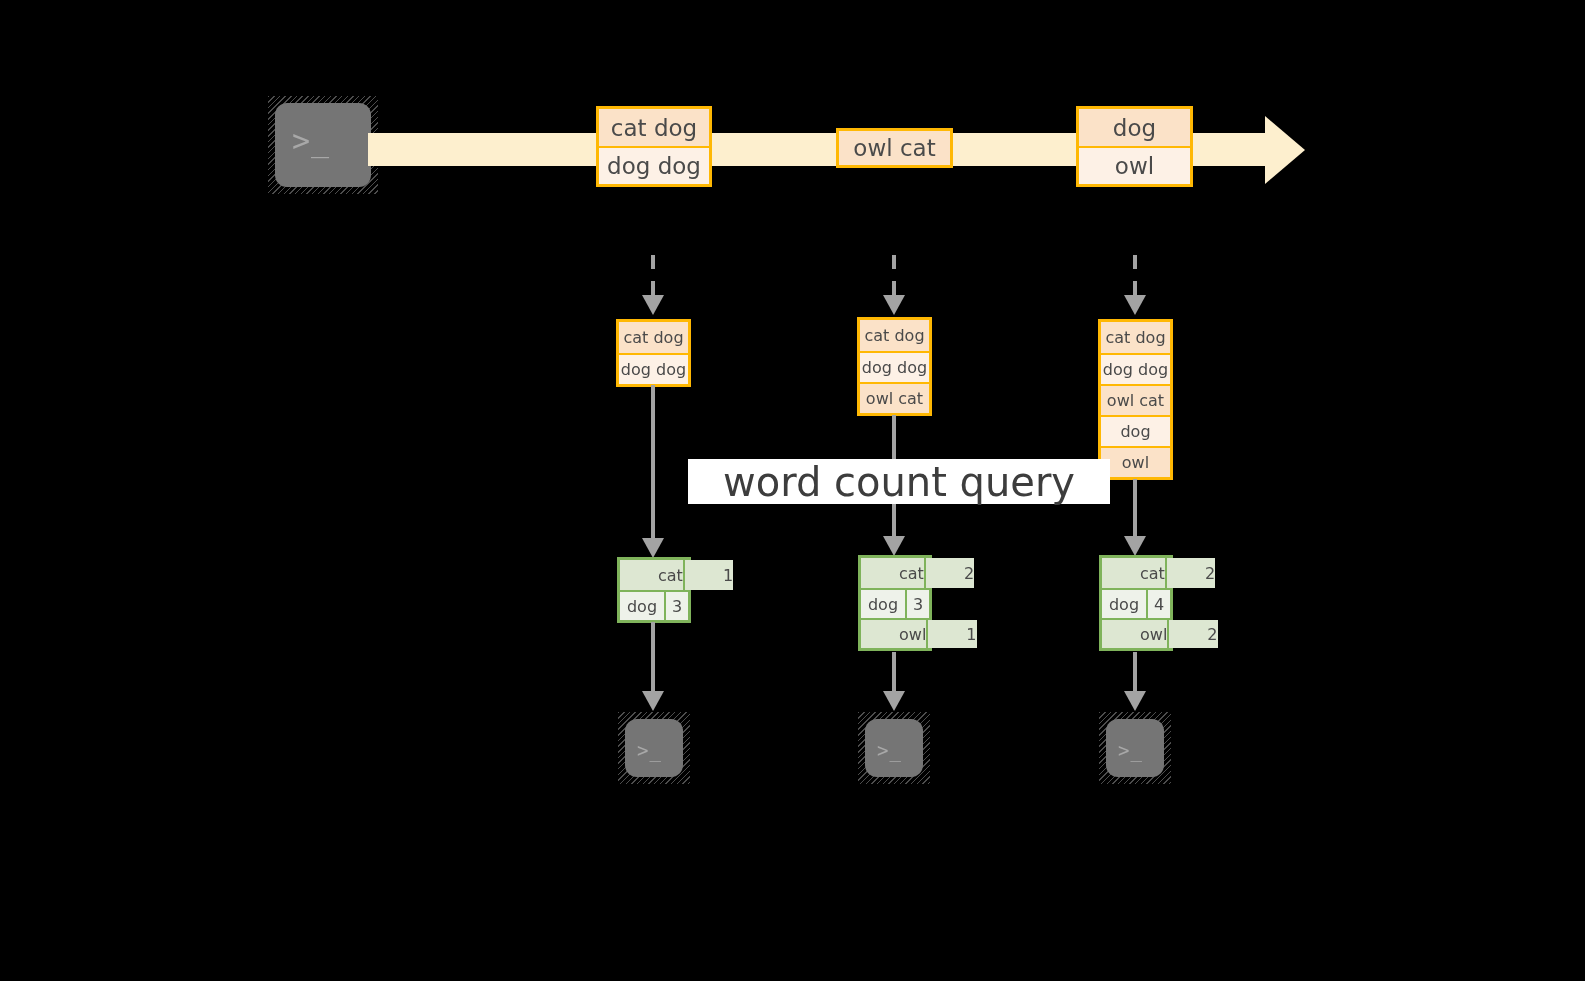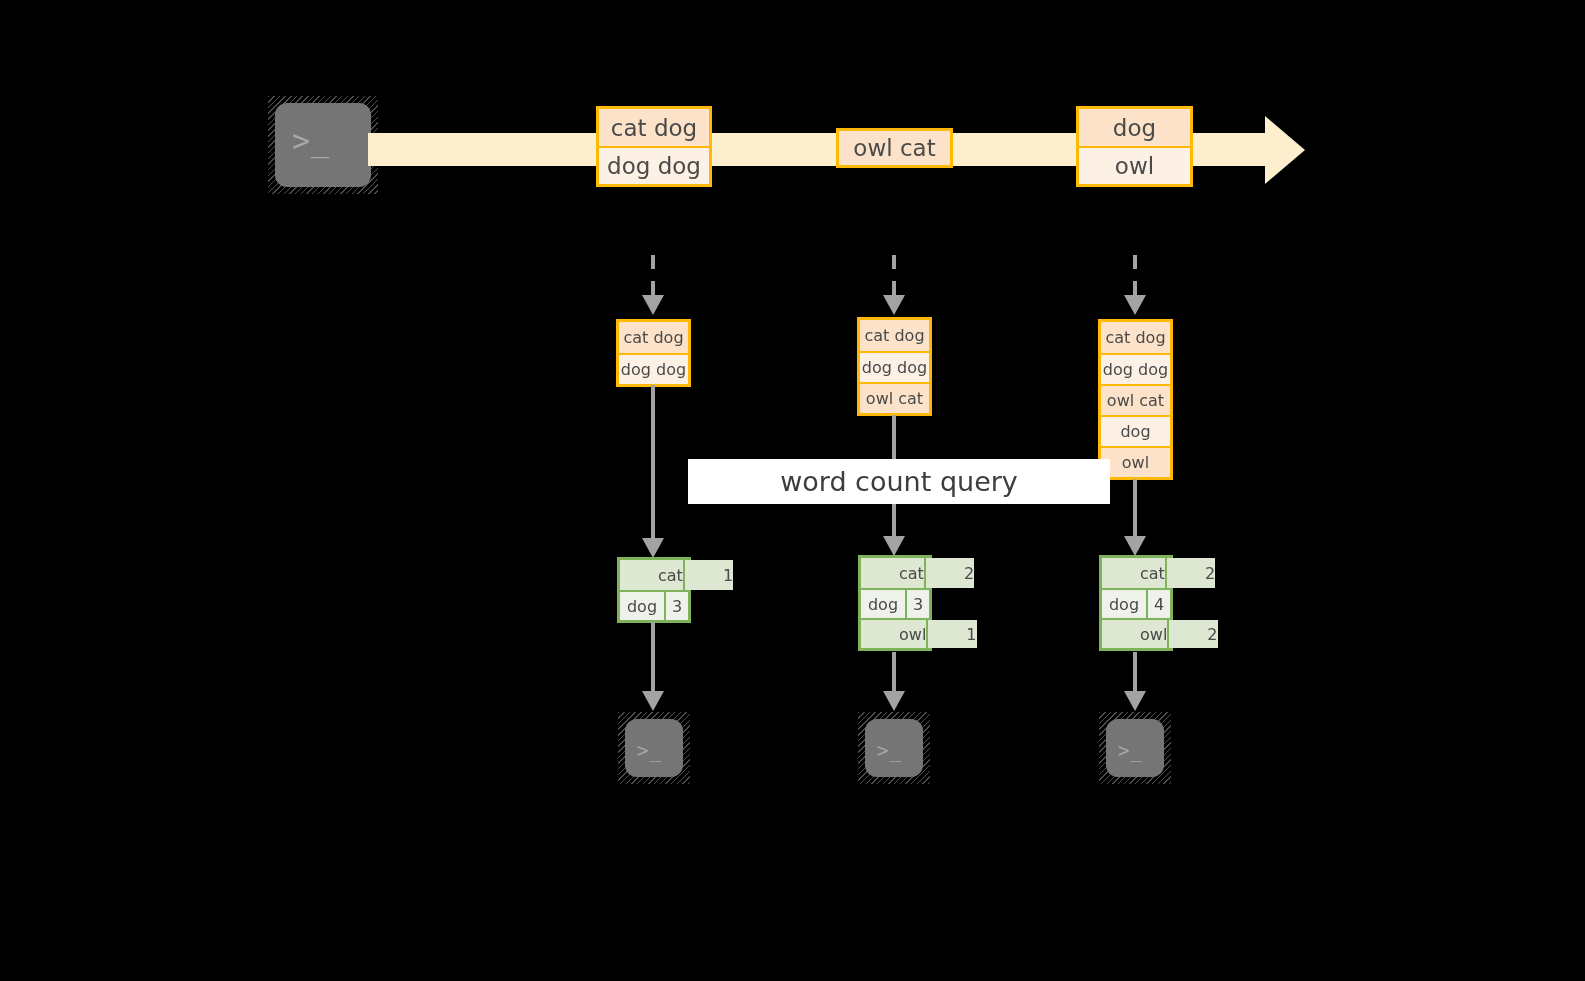--- a/index.html
+++ b/index.html
@@ -124,21 +124,21 @@
   }
 
   
   .banner {
     position:absolute;
     background:#ffffff;
     display:flex;
     align-items:center;
     justify-content:center;
     color:#3d3d3d;
-    font-size:27px;
+    font-size:40px;
   }
 </style>
 </head>
 <body>
 
 <div id="stage">
 
   <div class="term big" style="left:268px; top:96px; width:110px; height:98px;">
     <div class="inner">
       <span class="glyph">&gt;_</span>

